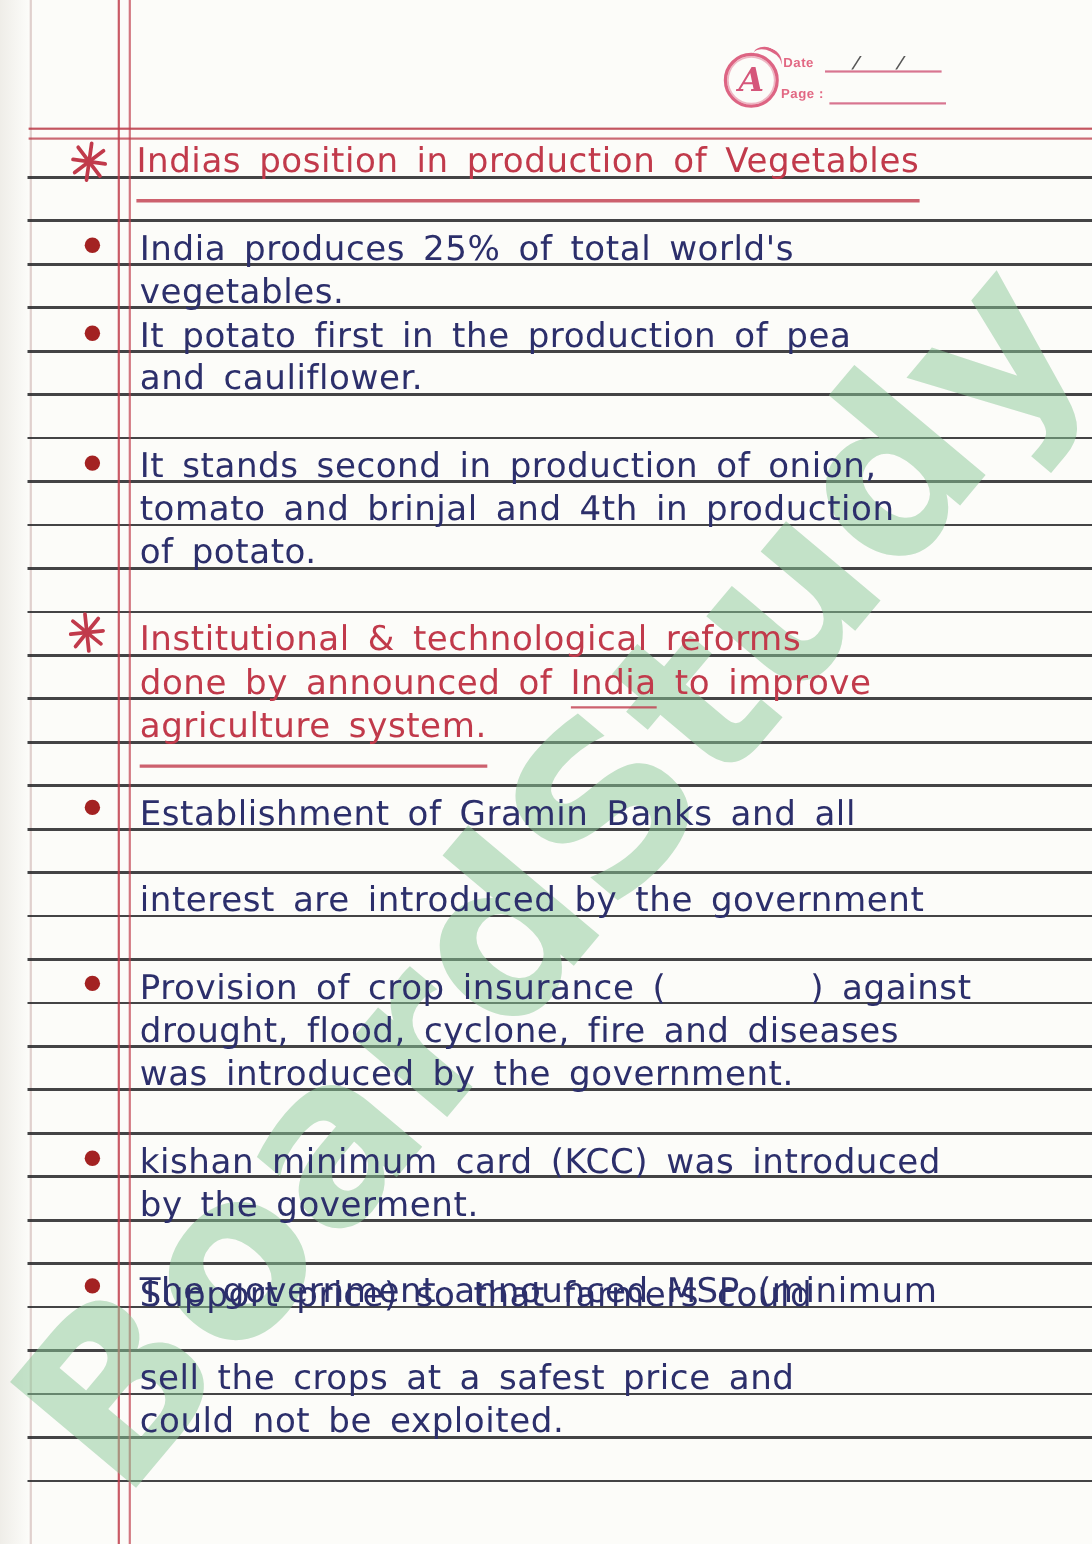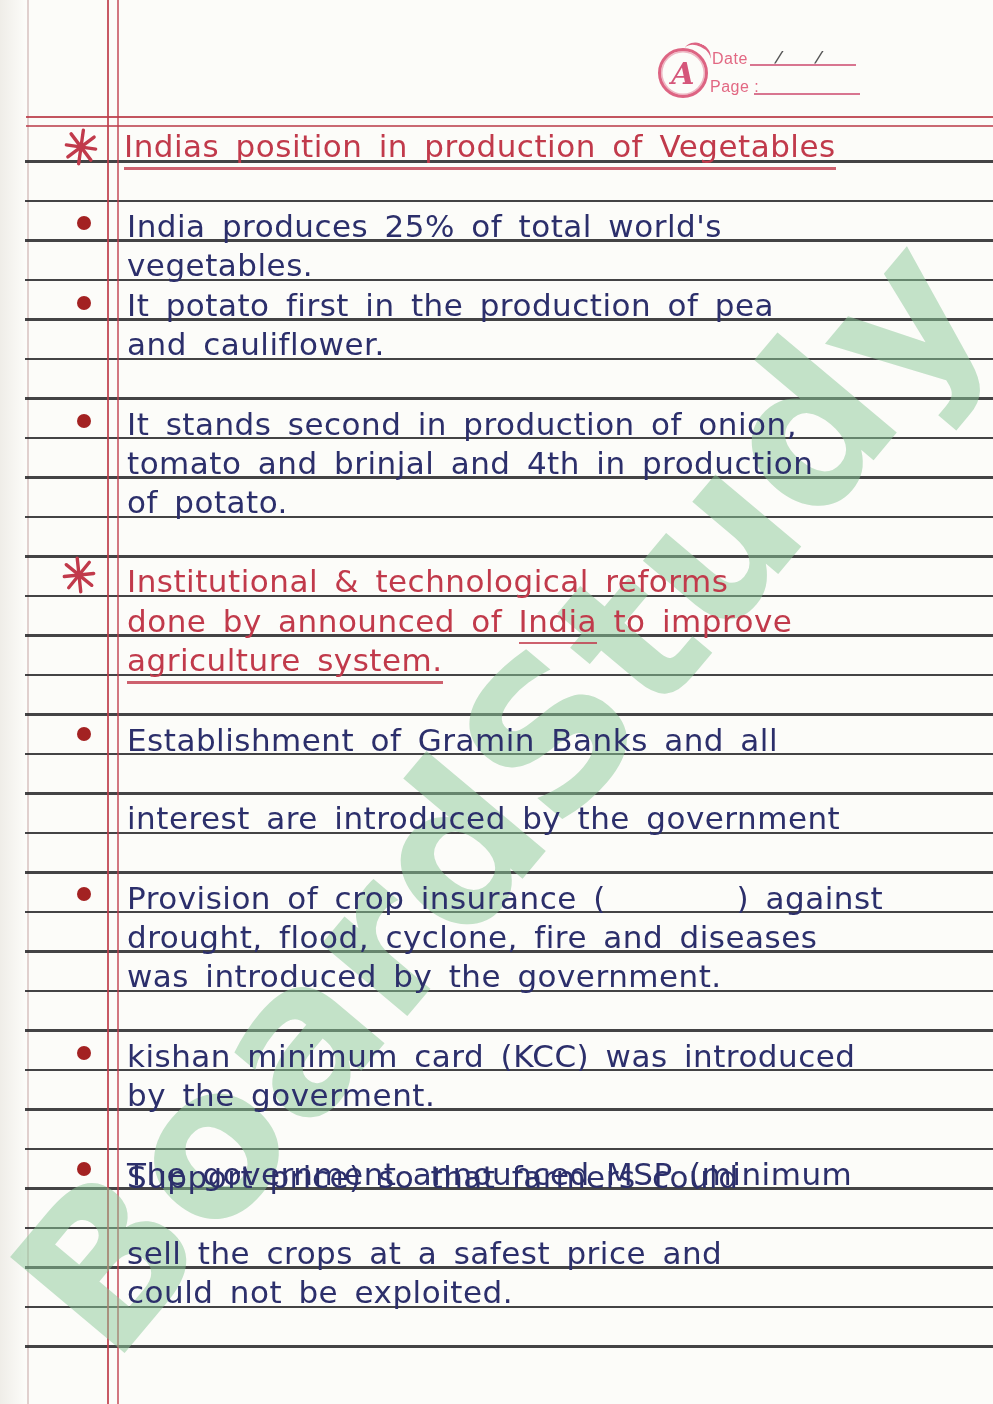--- a/index.html
+++ b/index.html
@@ -36,31 +36,31 @@
   
   .logo{position:absolute;left:658px;top:48px;width:44px;height:44px;
     border:3px solid #dd6483;border-radius:50%;
     box-shadow:inset 0 0 0 1.5px rgba(221,100,131,.45);
     display:flex;align-items:center;justify-content:center;z-index:4;}
   .logo:after{content:"";position:absolute;top:-8px;right:-6px;width:28px;height:20px;
     border-top:3.5px solid #dd6483;border-radius:50%;transform:rotate(24deg);}
   .logo-a{font-family:"DejaVu Serif",serif;font-style:italic;font-weight:bold;
     font-size:30px;color:#d5567a;}
   .stamp-label{position:absolute;font-family:"Liberation Sans",sans-serif;
-    font-size:16px;font-weight:normal;color:#e26883;letter-spacing:.5px;z-index:4;}
+    font-size:12px;font-weight:bold;color:#e26883;letter-spacing:.5px;z-index:4;}
   .stamp-line{position:absolute;height:0;border-bottom:2px solid #d87590;z-index:4;}
   .slash{position:absolute;font-size:15px;font-weight:bold;color:#555;
     transform:skewX(-18deg);z-index:5;}
   
   .hl{position:absolute;left:127px;white-space:pre;
     font-size:31px;line-height:38px;height:38px;
     letter-spacing:.5px;word-spacing:6px;
     color:#2c2f6b;z-index:3;}
   .red{color:#c13a4b;}
-  .u{border-bottom:3px solid rgba(193,58,75,.8);padding-bottom:2px;}
+  .u{border-bottom:3px solid rgba(193,58,75,.8);padding-bottom:16px;}
   .u-word{border-bottom:2.5px solid rgba(193,58,75,.8);padding-bottom:3px;}
   .bullet{position:absolute;left:77px;width:14px;height:14px;border-radius:50%;
     background:#a32222;z-index:3;}
   .star{position:absolute;z-index:3;}
 </style>
 </head>
 <body>
 
 <div class="page">
 

